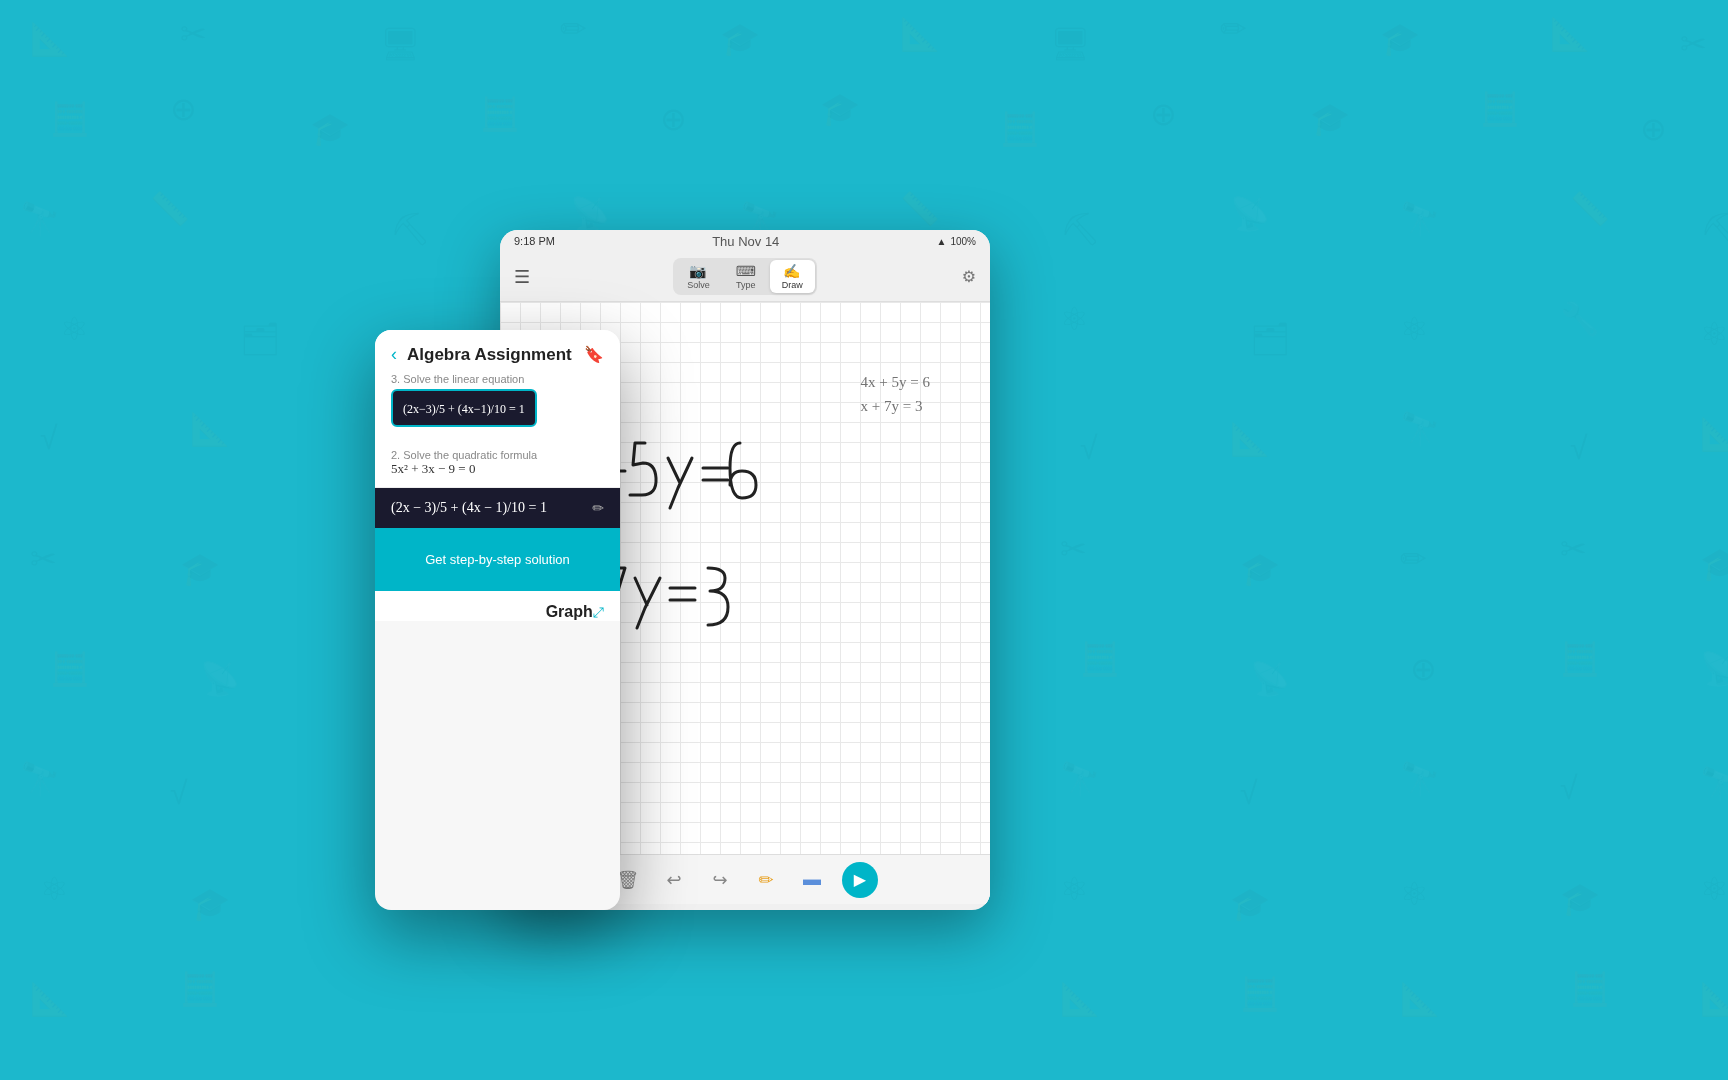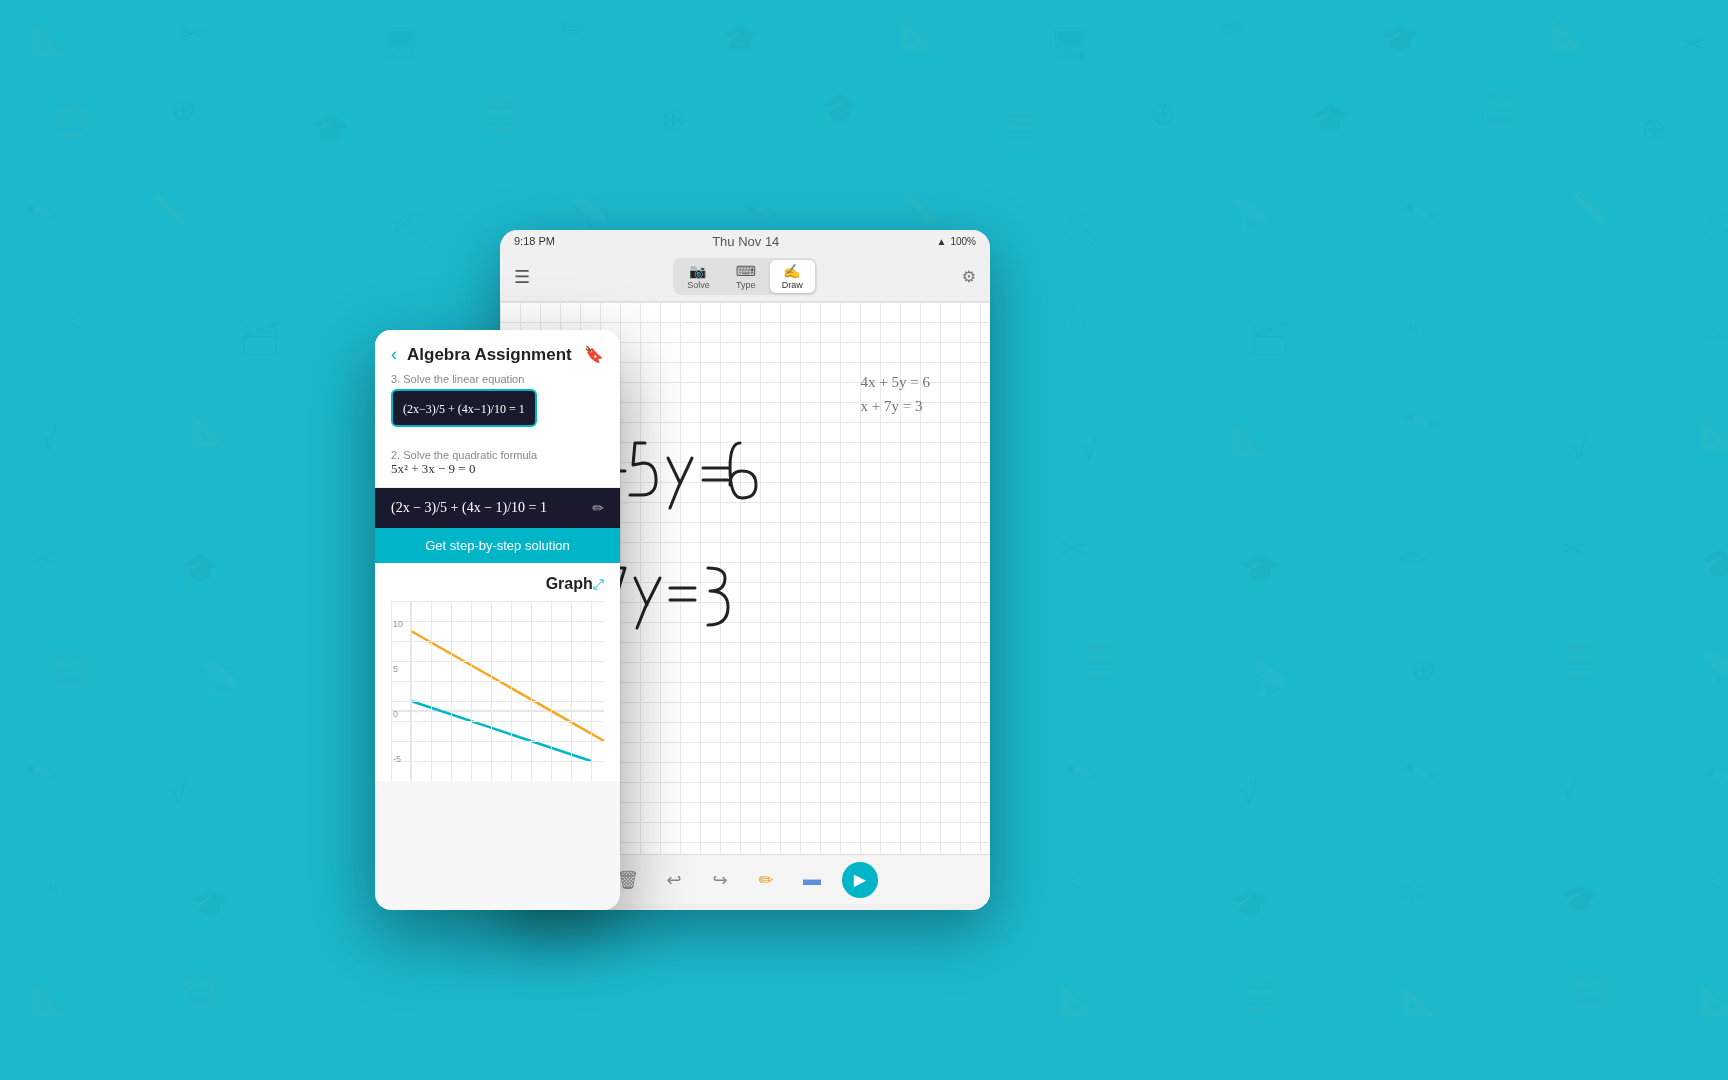--- a/index.html
+++ b/index.html
@@ -300,21 +300,21 @@
       font-size: 12px;
       font-weight: 600;
       color: #333;
       margin-top: 8px;
     }
 
     .get-steps-btn {
       background: #00b5c8;
       color: white;
       text-align: center;
-      padding: 10px;
+      padding: 24px;
       font-size: 13px;
       font-weight: 500;
       cursor: pointer;
     }
 
     .graph-card {
       background: #fff;
       padding: 12px 16px 0;
     }
 
@@ -569,35 +569,15 @@
   </div>
 
 
   <div class="get-steps-btn">Get step-by-step solution</div>
 
   <div class="graph-card">
     <div class="graph-header">
       <span class="graph-title">Graph</span>
       <span class="graph-expand">⤢</span>
     </div>
-    <div class="graph-area">
-      <div class="grid-bg"></div>
-      
-      <div class="graph-labels-y">
-        <span>10</span>
-        <span>5</span>
-        <span>0</span>
-        <span>-5</span>
-      </div>
-      
-      <svg width="100%" height="100%" viewBox="0 0 213 180" preserveAspectRatio="none">
-
-        <line x1="20" y1="0" x2="20" y2="180" stroke="#ccc" stroke-width="1"></line>
-        <line x1="0" y1="110" x2="213" y2="110" stroke="#ccc" stroke-width="1"></line>
-
-        <line x1="20" y1="30" x2="213" y2="140" stroke="#f5a623" stroke-width="2.5"></line>
-
-        <line x1="20" y1="100" x2="200" y2="160" stroke="#00b5c8" stroke-width="2.5"></line>
-      </svg>
-    </div>
   </div>
 
 </div>
 
 </body></html>

